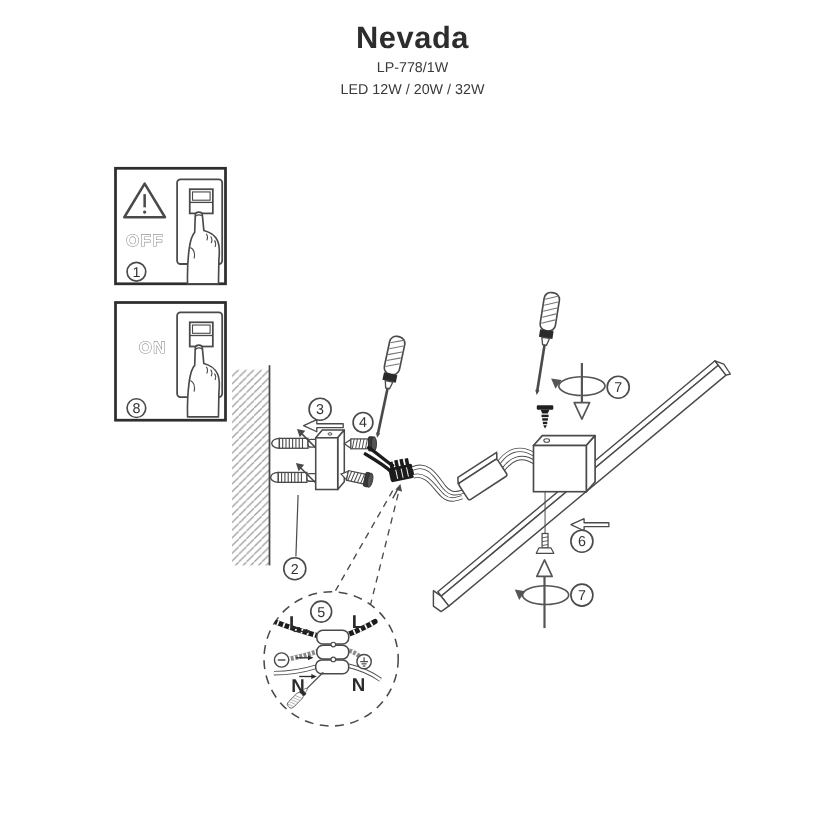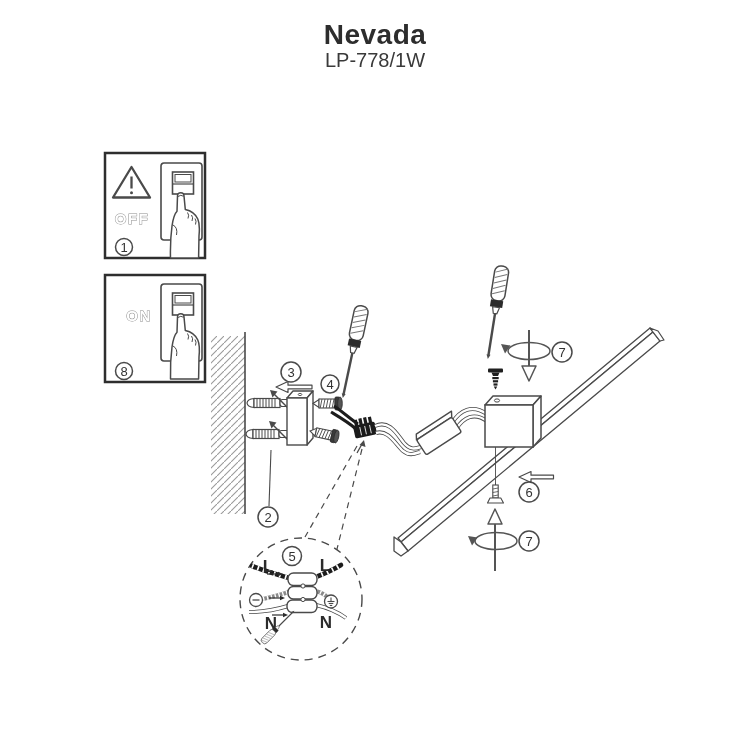--- a/index.html
+++ b/index.html
@@ -1,34 +1,35 @@
 <!DOCTYPE html>
 <html><head>
 <meta charset="utf-8">
 <style>
   html,body{margin:0;padding:0;background:#fff;}
   body{width:750px;height:750px;overflow:hidden;font-family:"Liberation Sans",sans-serif;}
   .page{position:relative;width:606px;height:750px;background:#fff;}
   .header{position:absolute;top:20px;left:0;width:750px;text-align:center;color:#2d2d2d;}
   .header .title{font-size:28px;font-weight:bold;letter-spacing:.5px;line-height:30px;}
-  .header .sub{font-size:20px;color:#3a3a3a;line-height:17.5px;margin-top:2px;}
+  .header .sub{font-size:13px;color:#3a3a3a;line-height:17.5px;margin-top:2px;}
   svg.art{position:absolute;left:0;top:0;}
   text{font-family:"Liberation Sans",sans-serif;fill:#333;}
   .stepnum{font-size:13px;}
   .outline-label{font-size:15px;font-weight:bold;letter-spacing:1.5px;fill:#fff;stroke:#8d8d8d;stroke-width:1;paint-order:stroke;}
   .wire-label{font-size:17px;font-weight:bold;fill:#2b2b2b;}
 </style>
 </head>
 <body>
 
 <div class="page">
 
   <div class="header">
     <div class="title">Nevada</div>
     <div class="sub">LP-778/1W</div>
+    <div class="sub">LED 12W / 20W / 32W</div>
   </div>
 
   <svg class="art" width="750" height="750" viewBox="0 0 750 750">
     <defs>
       <pattern id="hatch" width="7" height="7" patternUnits="userSpaceOnUse">
         <path d="M-1,8 L8,-1" stroke="#9a9a9a" stroke-width="1.1" fill="none"></path>
       </pattern>
 
       <g id="switch-assembly">
         <rect x="0" y="0" width="41" height="77" rx="3" fill="#fff" stroke="#4a4a4a" stroke-width="1.6"></rect>

